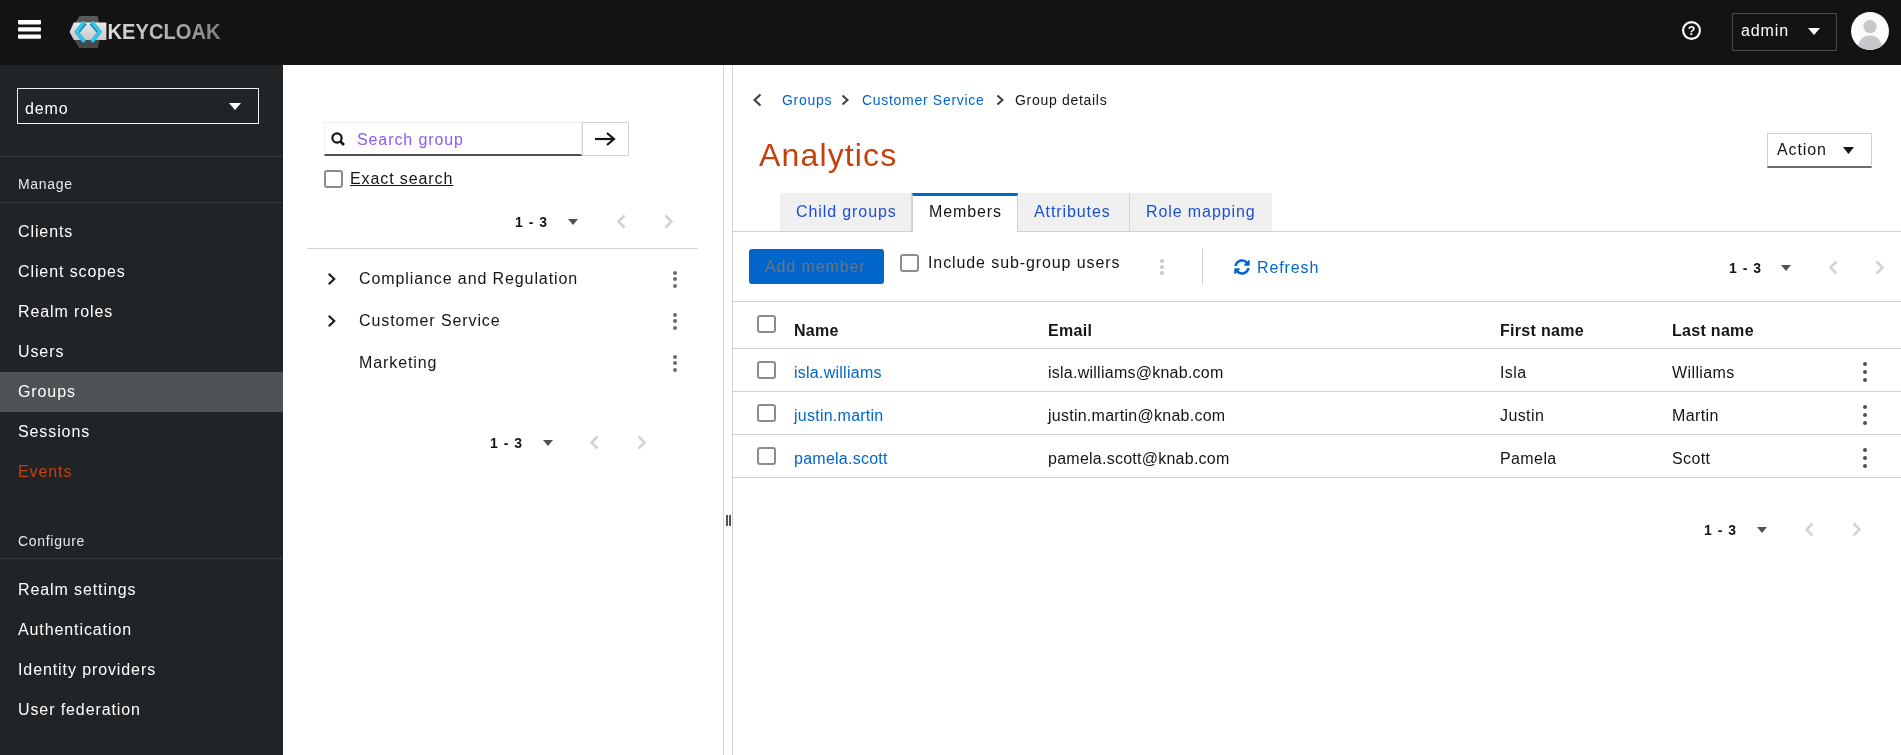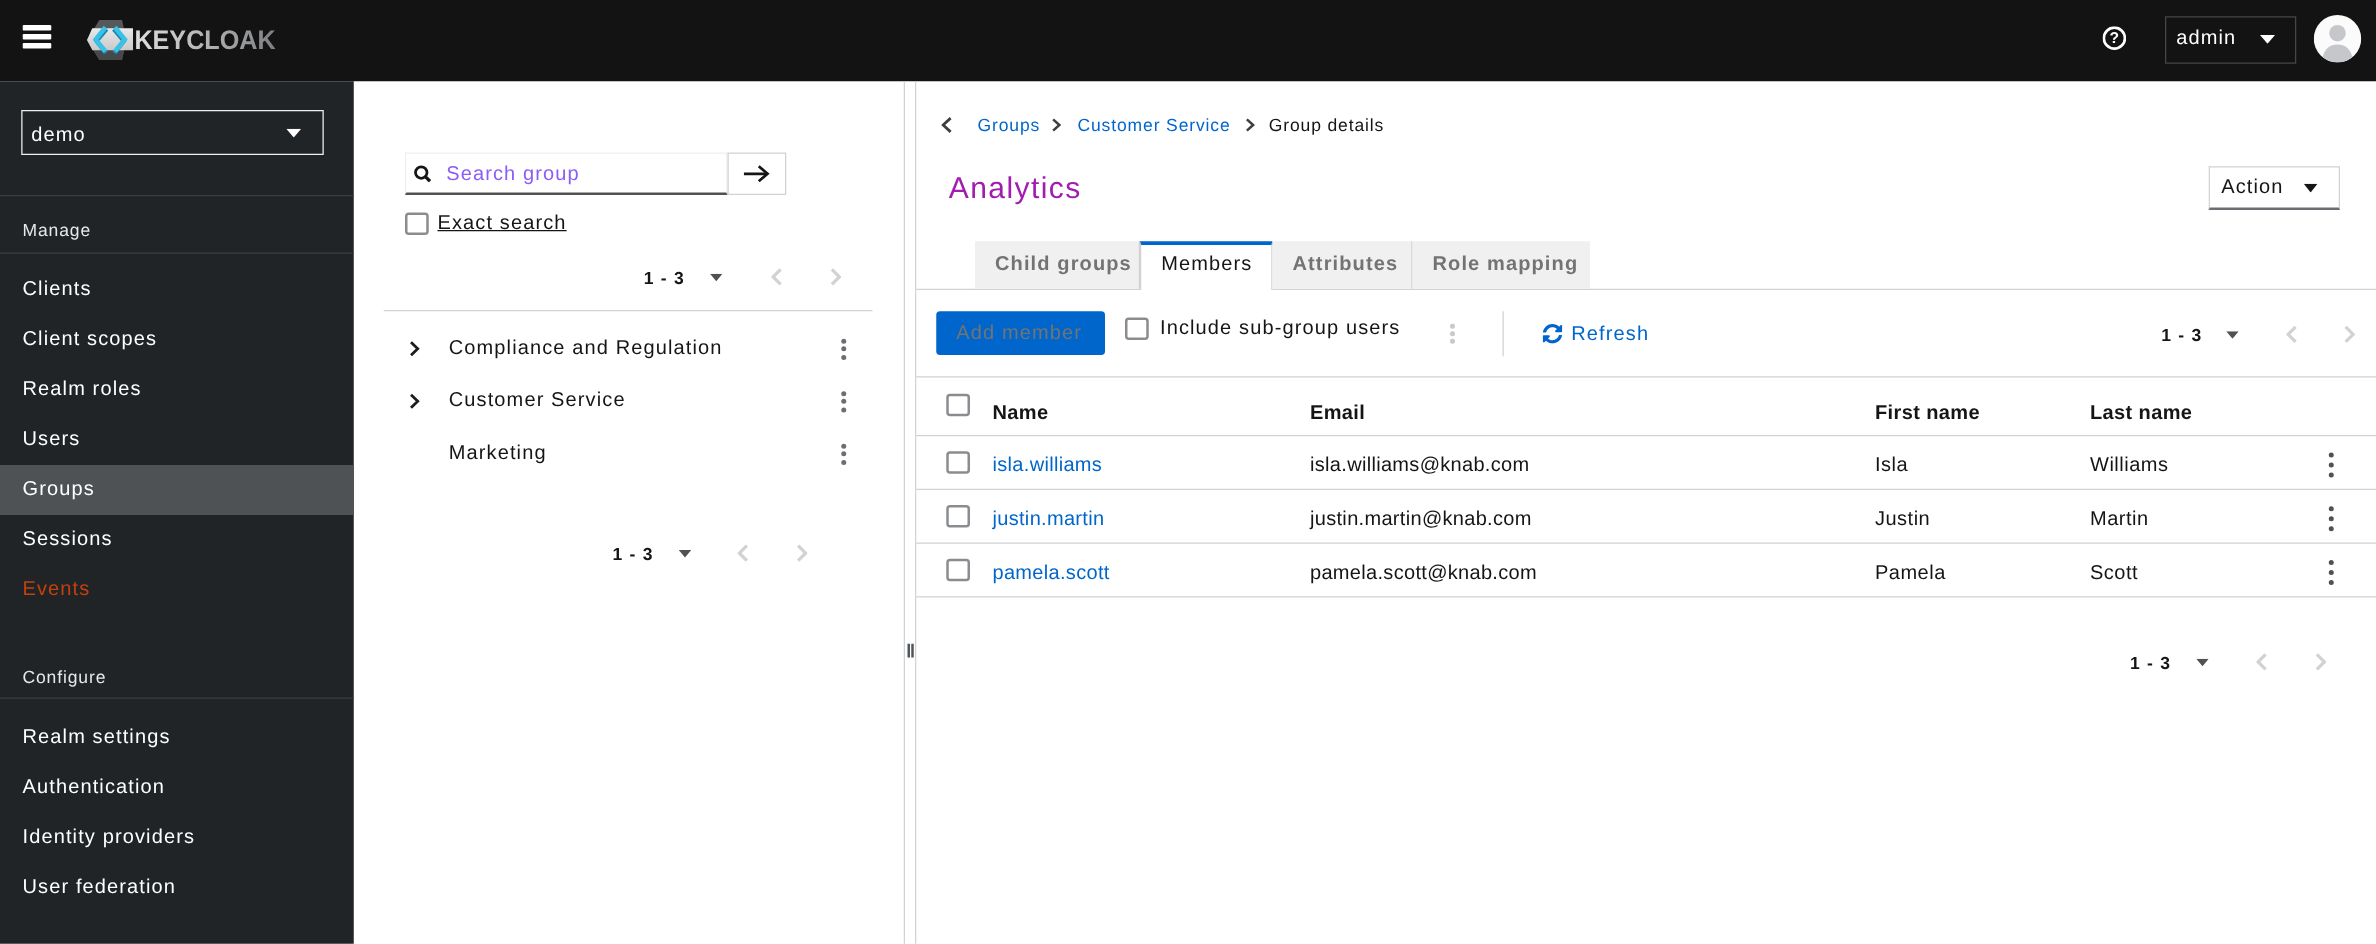--- a/index.html
+++ b/index.html
@@ -2,21 +2,21 @@
 <html><head>
 <meta charset="utf-8">
 <style>
 * { margin:0; padding:0; box-sizing:border-box; }
 html,body { width:1901px; height:755px; overflow:hidden; background:#fff;
   font-family:"Liberation Sans", sans-serif; }
 .abs { position:absolute; }
 .t16 { font-size:16px; letter-spacing:0.9px; color:#151515; white-space:nowrap; }
 .t14 { font-size:14px; letter-spacing:0.7px; color:#151515; white-space:nowrap; }
 .link { color:#0066cc; }
-.gray { color:#737373;font-weight:bold; }
+.gray { color:#1d4ed8; }
 .bold { font-weight:bold; }
 .pgnum { font-size:14px; font-weight:bold; letter-spacing:1px; color:#151515; white-space:nowrap; }
 .cb { position:absolute; width:19px; height:18px; background:#fff;
   border:2px solid #8a8d90; border-radius:3px; }
 .hline { position:absolute; height:1px; background:#d2d2d2; }
 .vline { position:absolute; width:1px; background:#d2d2d2; }
 .dot { position:absolute; border-radius:50%; }
 </style>
 </head>
 <body>
@@ -173,21 +173,21 @@
 <div class="abs t14 link" style="left:782px;top:92px;">Groups</div>
 <svg class="abs" style="left:841px;top:94px;" width="8" height="12" viewBox="0 0 8 12">
   <path d="M1.5 1.5 L6.5 6 L1.5 10.5" fill="none" stroke="#3c3f42" stroke-width="2"></path>
 </svg>
 <div class="abs t14 link" style="left:862px;top:92px;">Customer Service</div>
 <svg class="abs" style="left:996px;top:94px;" width="8" height="12" viewBox="0 0 8 12">
   <path d="M1.5 1.5 L6.5 6 L1.5 10.5" fill="none" stroke="#3c3f42" stroke-width="2"></path>
 </svg>
 <div class="abs t14" style="left:1015px;top:92px;">Group details</div>
 
-<div class="abs" style="left:759px;top:137px;font-size:24px;letter-spacing:1.15px;color:#a21caf;">Analytics</div>
+<div class="abs" style="left:759px;top:137px;font-size:32px;letter-spacing:1.15px;color:#c2410c;">Analytics</div>
 <div class="abs" style="left:1767px;top:133px;width:105px;height:35px;border:1px solid #d2d2d2;border-bottom:2px solid #6a6e73;background:#fff;"></div>
 <div class="abs t16" style="left:1777px;top:141px;">Action</div>
 <svg class="abs" style="left:1843px;top:147px;" width="11" height="7" viewBox="0 0 11 7">
   <polygon points="0,0 11,0 5.5,7" fill="#151515"></polygon>
 </svg>
 
 <div class="hline" style="left:733px;top:231px;width:1168px;"></div>
 <div class="abs" style="left:780px;top:193px;width:132px;height:38px;background:#f0f0f0;border-right:1px solid #d2d2d2;"></div>
 <div class="abs t16 gray" style="left:796px;top:203px;">Child groups</div>
 <div class="abs" style="left:912px;top:193px;width:106px;height:39px;background:#fff;border-top:3px solid #0066cc;border-left:1px solid #d2d2d2;border-right:1px solid #d2d2d2;"></div>

